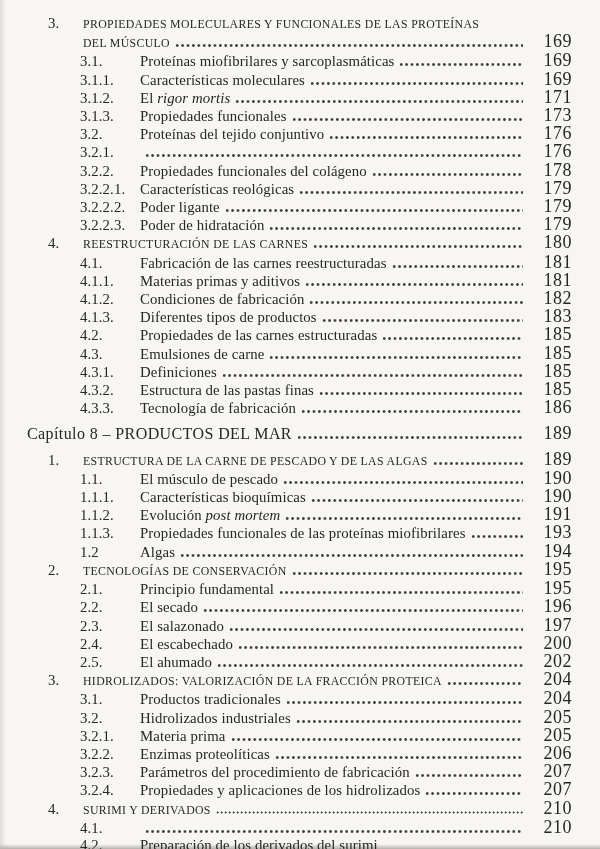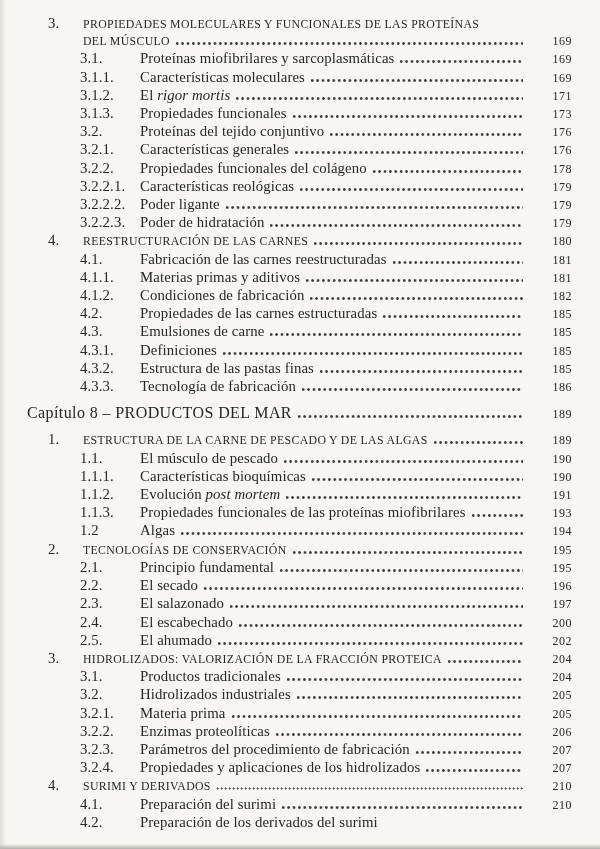--- a/index.html
+++ b/index.html
@@ -26,21 +26,21 @@
   .it{font-style:italic;}
   .leader{
     flex:1 1 auto;height:3px;margin-left:5px;margin-right:15px;min-width:12px;
     background-image:radial-gradient(circle at 2.2px 1.5px, #3d3d3d 1.12px, rgba(0,0,0,0) 1.55px);
     background-size:5.4px 3px;background-repeat:repeat-x;background-position:0 0;
   }
   .fine .leader{
     background-image:radial-gradient(circle at 1.6px 1.5px, #474747 .85px, rgba(0,0,0,0) 1.2px);
     background-size:4px 3px;
   }
-  .pnum{flex:0 0 34px;text-align:right;font-size:12px;letter-spacing:.5px;}
+  .pnum{flex:0 0 34px;text-align:right;font-size:18px;letter-spacing:.5px;}
   .footer{position:absolute;left:0;right:0;top:858px;text-align:center;font-size:15px;letter-spacing:1.5px;}
 </style>
 </head>
 <body>
 
 <div class="sheet">
   <div class="toc">
       <div class="row h1">
         <div class="line">
           <span class="num">3.</span>
@@ -89,21 +89,20 @@
         <div class="line">
           <span class="num">3.2.</span>
           <span class="label">Proteínas del tejido conjuntivo</span>
           <span class="leader"></span>
           <span class="pnum">176</span>
         </div>
       </div>
       <div class="row sub">
         <div class="line">
           <span class="num">3.2.1.</span>
-          <span class="label">Características generales</span>
           <span class="leader"></span>
           <span class="pnum">176</span>
         </div>
       </div>
       <div class="row sub">
         <div class="line">
           <span class="num">3.2.2.</span>
           <span class="label">Propiedades funcionales del colágeno</span>
           <span class="leader"></span>
           <span class="pnum">178</span>
@@ -160,20 +159,28 @@
       <div class="row sub">
         <div class="line">
           <span class="num">4.1.2.</span>
           <span class="label">Condiciones de fabricación</span>
           <span class="leader"></span>
           <span class="pnum">182</span>
         </div>
       </div>
       <div class="row sub">
         <div class="line">
+          <span class="num">4.1.3.</span>
+          <span class="label">Diferentes tipos de productos</span>
+          <span class="leader"></span>
+          <span class="pnum">183</span>
+        </div>
+      </div>
+      <div class="row sub">
+        <div class="line">
           <span class="num">4.2.</span>
           <span class="label">Propiedades de las carnes estructuradas</span>
           <span class="leader"></span>
           <span class="pnum">185</span>
         </div>
       </div>
       <div class="row sub">
         <div class="line">
           <span class="num">4.3.</span>
           <span class="label">Emulsiones de carne</span>
@@ -368,21 +375,20 @@
         <div class="line">
           <span class="num">4.</span>
           <span class="label">SURIMI Y DERIVADOS</span>
           <span class="leader"></span>
           <span class="pnum">210</span>
         </div>
       </div>
       <div class="row sub">
         <div class="line">
           <span class="num">4.1.</span>
-          <span class="label">Preparación del surimi</span>
           <span class="leader"></span>
           <span class="pnum">210</span>
         </div>
       </div>
       <div class="row sub">
         <div class="line">
           <span class="num">4.2.</span>
           <span class="label">Preparación de los derivados del surimi</span>
         </div>
       </div>

